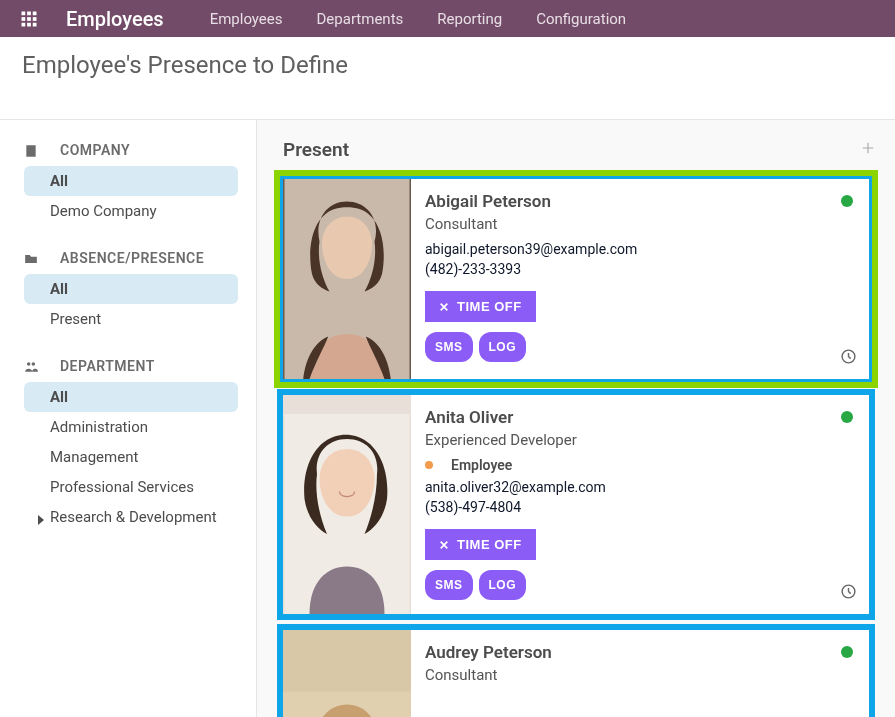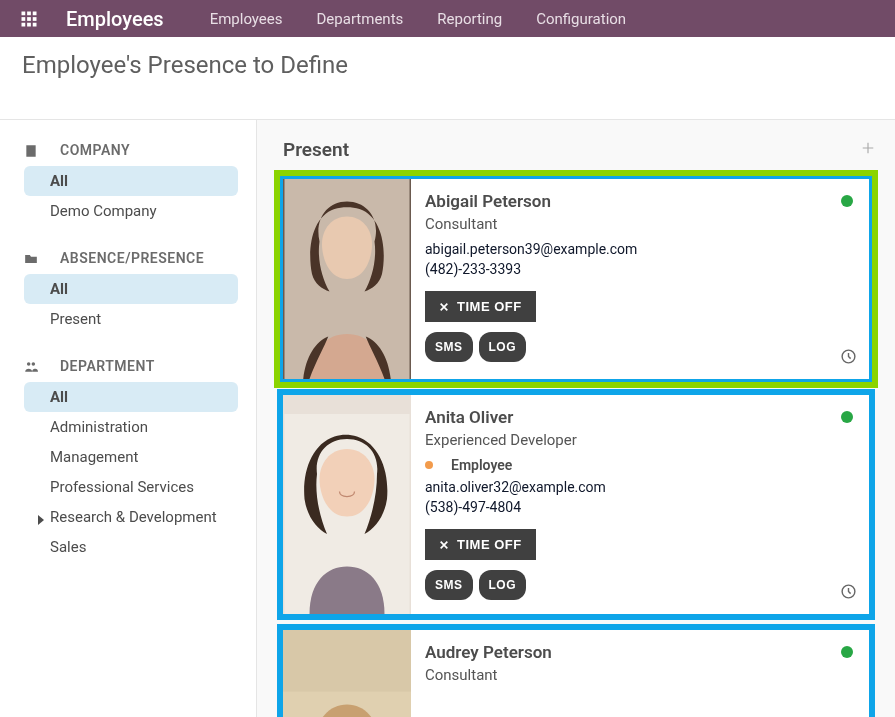--- a/index.html
+++ b/index.html
@@ -43,21 +43,21 @@
     .avatar { width: 128px; min-height: 100%; background: #d0c0b0; display: flex; align-items: flex-end; justify-content: center; overflow: hidden; }
     .avatar svg { width: 128px; height: 200px; }
     .cardbody { flex: 1; padding: 12px 14px 14px 14px; display: flex; flex-direction: column; gap: 4px; position: relative; }
     .status-dot { position: absolute; top: 16px; right: 16px; width: 12px; height: 12px; border-radius: 50%; background: #28a745; }
     .emp-name { font-size: 17px; font-weight: 600; color: #4c4c4c; }
     .emp-title { font-size: 15px; color: #555; margin-bottom: 4px; }
     .tagline { font-size: 14px; color: #4c4c4c; font-weight: 600; display: flex; align-items: center; gap: 18px; margin-bottom: 2px; }
     .tagdot { width: 8px; height: 8px; border-radius: 50%; background: #f29b4c; display: inline-block; }
     .emp-email, .emp-phone { font-size: 14px; color: #0f172a; }
     .btnrow { display: flex; gap: 6px; margin-top: 10px; flex-wrap: wrap; }
-    .btn { background: #404040; color: #fff; font-size: 13px; font-weight: 700; padding: 8px 14px; border: none; cursor: pointer; display: inline-flex; align-items: center; gap: 8px; letter-spacing: .5px; }
+    .btn { background: #8b5cf6; color: #fff; font-size: 13px; font-weight: 700; padding: 8px 14px; border: none; cursor: pointer; display: inline-flex; align-items: center; gap: 8px; letter-spacing: .5px; }
     .btn.small { padding: 8px 10px; font-size: 12px; border-radius: 12px; }
     .btn svg { width: 10px; height: 10px; fill: #fff; }
     .clock-icon { position: absolute; bottom: 10px; right: 12px; }
     .clock-icon svg { width: 17px; height: 17px; fill: none; stroke: #666; stroke-width: 2; }
   </style>
 </head>
 <body>
 
 <div class="topnav">
   <span class="app-icon">
@@ -129,21 +129,20 @@
         <li class="side-item active">All</li>
         <li class="side-item">Administration</li>
         <li class="side-item">Management</li>
         <li class="side-item">Professional Services</li>
         <li class="side-item" style="padding-left:26px;">
           <span class="caret"><svg viewBox="0 0 10 10">
                 <path d="M2 0l6 5-6 5z"></path>
               </svg></span>
           <span>Research &amp; Development</span>
         </li>
-        <li class="side-item">Sales</li>
       </ul>
     </div>
   </div>
 
   <div class="content">
     <div class="column-header">
       <span class="column-title">Present</span>
       <span class="plus-icon">
         <svg viewBox="0 0 24 24">
             <path d="M11 3h2v8h8v2h-8v8h-2v-8H3v-2h8z"></path>

